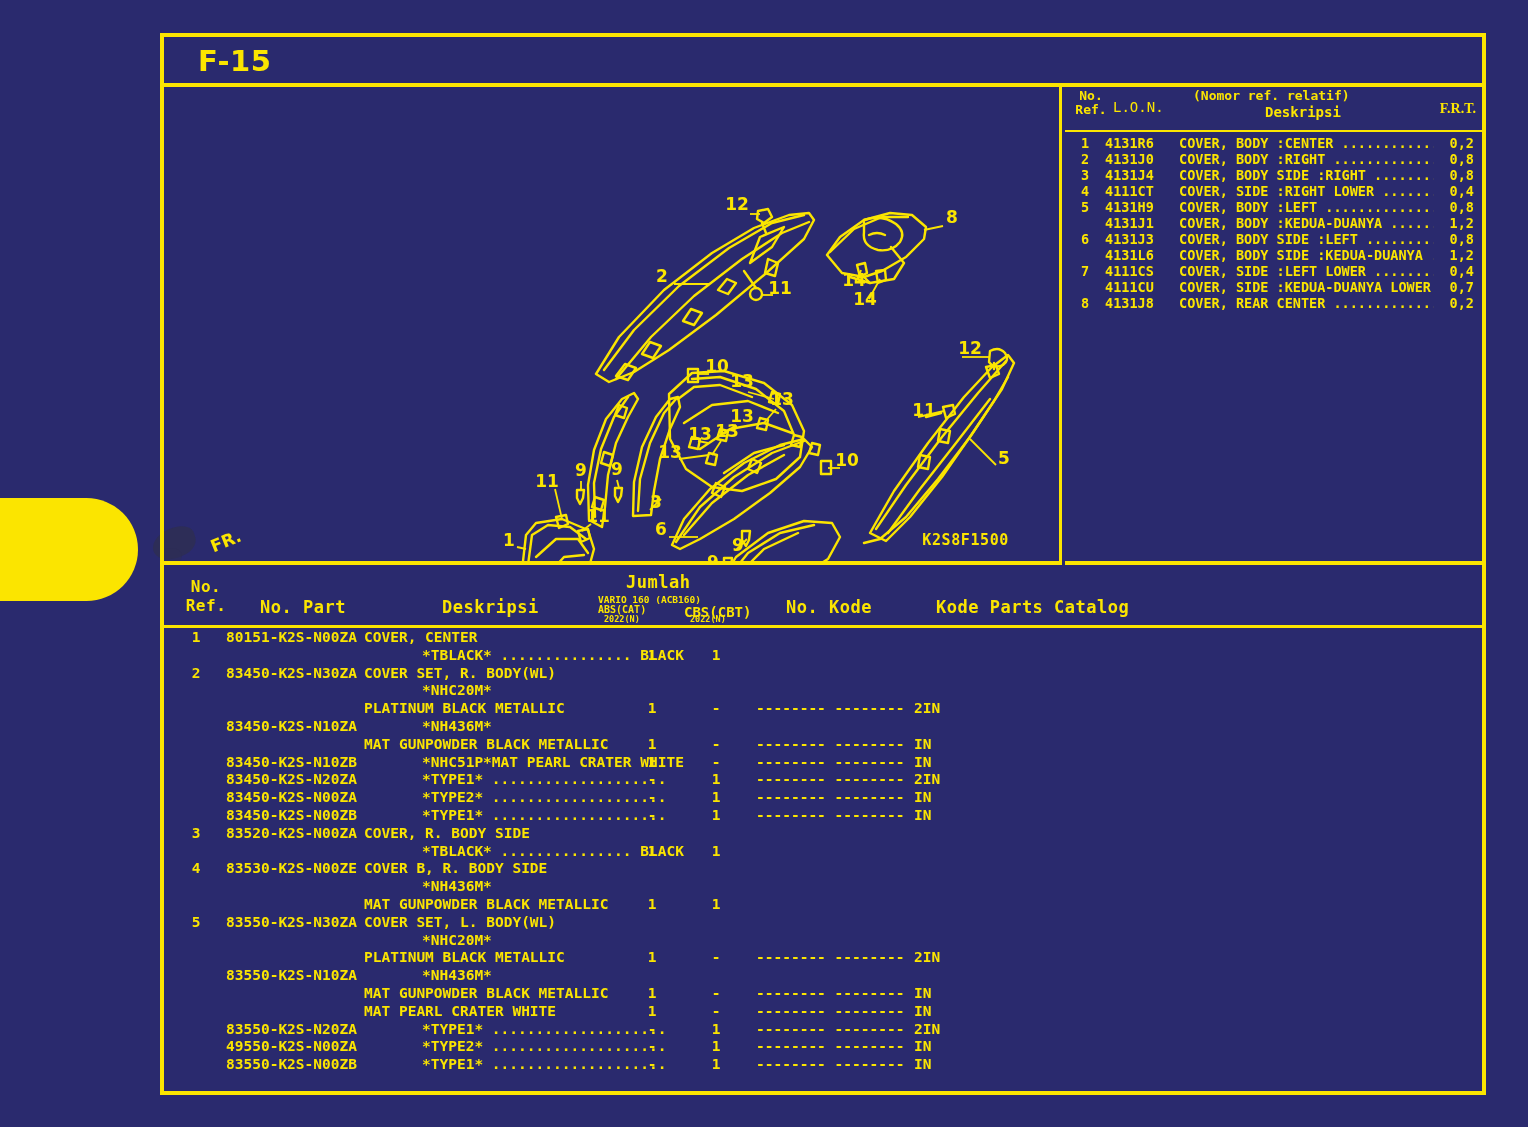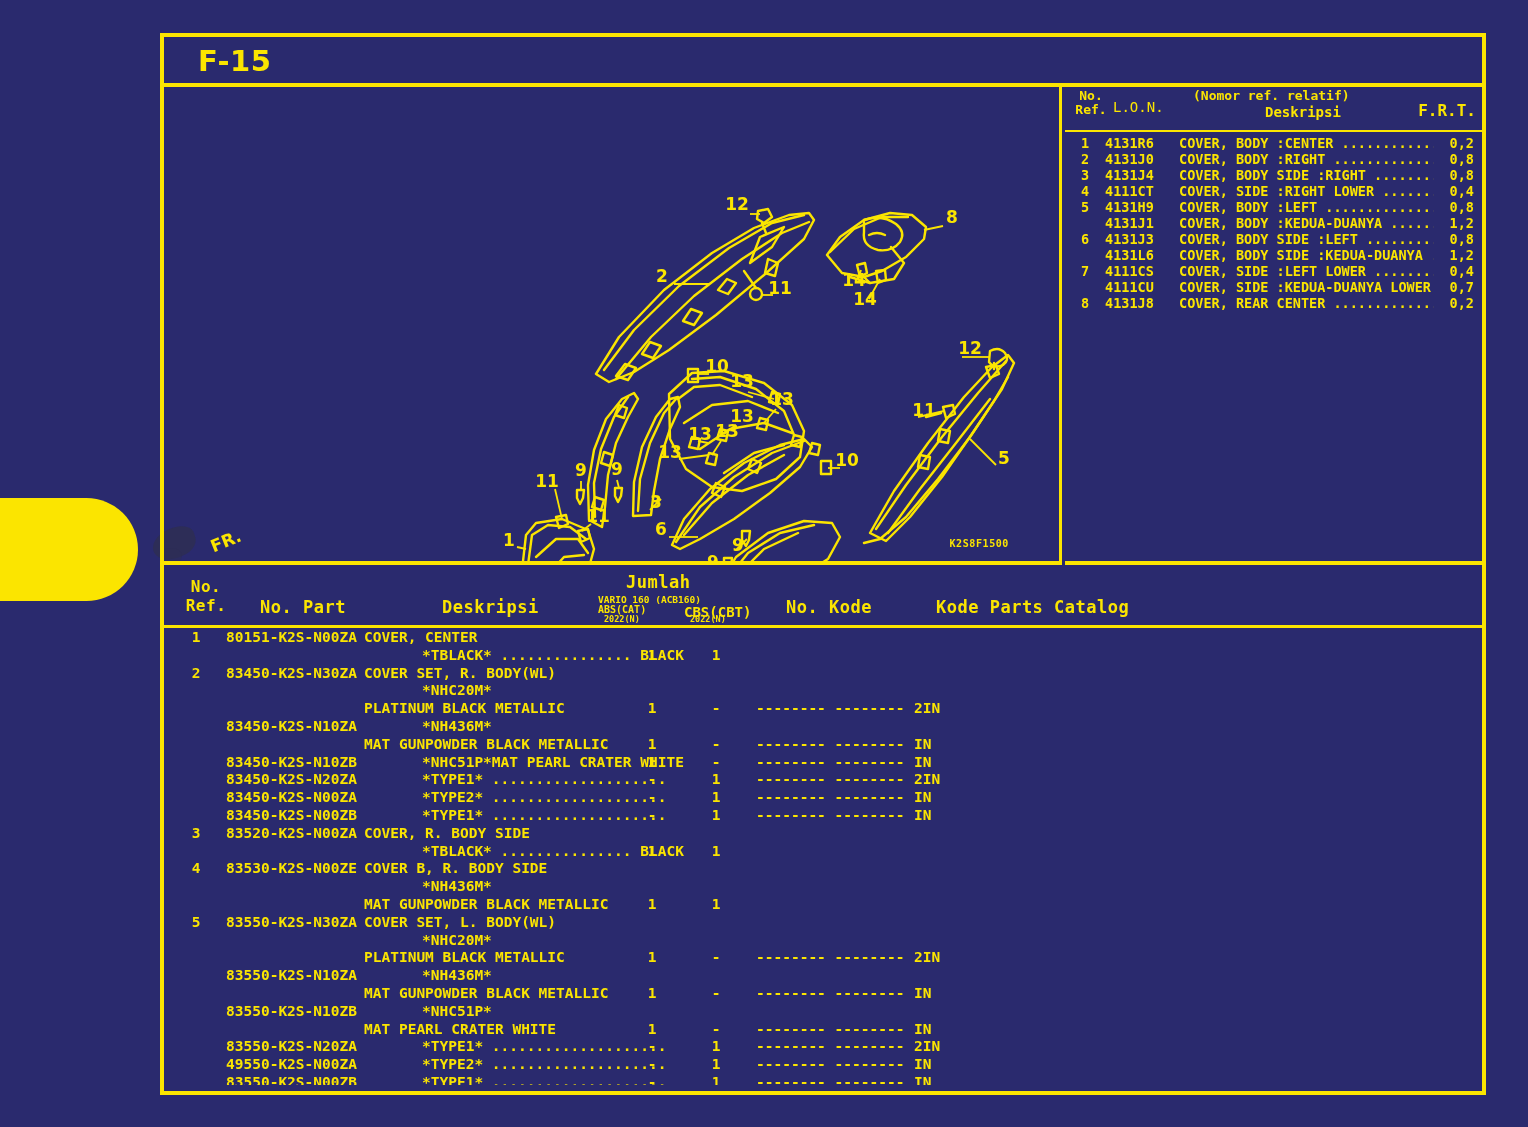--- a/index.html
+++ b/index.html
@@ -102,21 +102,21 @@
     position: absolute;
     left: 46px; top: 444px;
     font-family: "DejaVu Sans", sans-serif;
     font-weight: bold;
     font-size: 17px;
     transform: rotate(-22deg);
   }
   #diagram-code {
     position: absolute;
     right: 50px; bottom: 12px;
-    font-size: 10px;
+    font-size: 15px;
     font-weight: bold;
     letter-spacing: .6px;
     margin-top: 20px;
   }
 
   
   #lon-panel {
     position: absolute;
     left: 901px; top: 50px;
     right: 0;
@@ -141,21 +141,21 @@
   .lon-h-rel {
     position: absolute; left: 128px; top: 1px;
     font-size: 13px; font-weight: bold;
   }
   .lon-h-desk {
     position: absolute; left: 200px; top: 17px;
     font-size: 14px; font-weight: bold;
   }
   .lon-h-frt {
     position: absolute; right: 6px; top: 14px;
-    font-size: 16px; font-weight: bold;
+    font-size: 14px; font-weight: bold; font-family: Liberation Serif, serif;
   }
   #lon-body {
     padding-top: 3px;
   }
   .lon-row {
     display: flex;
     align-items: baseline;
     height: 16px;
     font-size: 13.5px;
     font-weight: bold;
@@ -453,21 +453,20 @@
         <div class="prow"><span class="c-ref">3</span><span class="c-part">83520-K2S-N00ZA</span><span class="c-desc ind1">COVER, R. BODY SIDE</span></div>
         <div class="prow"><span class="c-desc ind2">*TBLACK* ............... BLACK</span><span class="c-q1">1</span><span class="c-q2">1</span></div>
         <div class="prow"><span class="c-ref">4</span><span class="c-part">83530-K2S-N00ZE</span><span class="c-desc ind1">COVER B, R. BODY SIDE</span></div>
         <div class="prow"><span class="c-desc ind2">*NH436M*</span></div>
         <div class="prow"><span class="c-desc ind3">MAT GUNPOWDER BLACK METALLIC</span><span class="c-q1">1</span><span class="c-q2">1</span></div>
         <div class="prow"><span class="c-ref">5</span><span class="c-part">83550-K2S-N30ZA</span><span class="c-desc ind1">COVER SET, L. BODY(WL)</span></div>
         <div class="prow"><span class="c-desc ind2">*NHC20M*</span></div>
         <div class="prow"><span class="c-desc ind3">PLATINUM BLACK METALLIC</span><span class="c-q1">1</span><span class="c-q2">-</span><span class="c-seri">-------- --------</span><span class="c-kode">2IN</span></div>
         <div class="prow"><span class="c-part">83550-K2S-N10ZA</span><span class="c-desc ind2">*NH436M*</span></div>
         <div class="prow"><span class="c-desc ind3">MAT GUNPOWDER BLACK METALLIC</span><span class="c-q1">1</span><span class="c-q2">-</span><span class="c-seri">-------- --------</span><span class="c-kode">IN</span></div>
-        <div class="prow"><span class="c-part">83550-K2S-N10ZB</span><span class="c-desc ind2">*NHC51P*</span></div>
         <div class="prow"><span class="c-desc ind3">MAT PEARL CRATER WHITE</span><span class="c-q1">1</span><span class="c-q2">-</span><span class="c-seri">-------- --------</span><span class="c-kode">IN</span></div>
         <div class="prow"><span class="c-part">83550-K2S-N20ZA</span><span class="c-desc ind2">*TYPE1* ....................</span><span class="c-q1">-</span><span class="c-q2">1</span><span class="c-seri">-------- --------</span><span class="c-kode">2IN</span></div>
         <div class="prow"><span class="c-part">49550-K2S-N00ZA</span><span class="c-desc ind2">*TYPE2* ....................</span><span class="c-q1">-</span><span class="c-q2">1</span><span class="c-seri">-------- --------</span><span class="c-kode">IN</span></div>
         <div class="prow"><span class="c-part">83550-K2S-N00ZB</span><span class="c-desc ind2">*TYPE1* ....................</span><span class="c-q1">-</span><span class="c-q2">1</span><span class="c-seri">-------- --------</span><span class="c-kode">IN</span></div>
       </div>
   </div>
 
 </div>
 
 </body></html>

